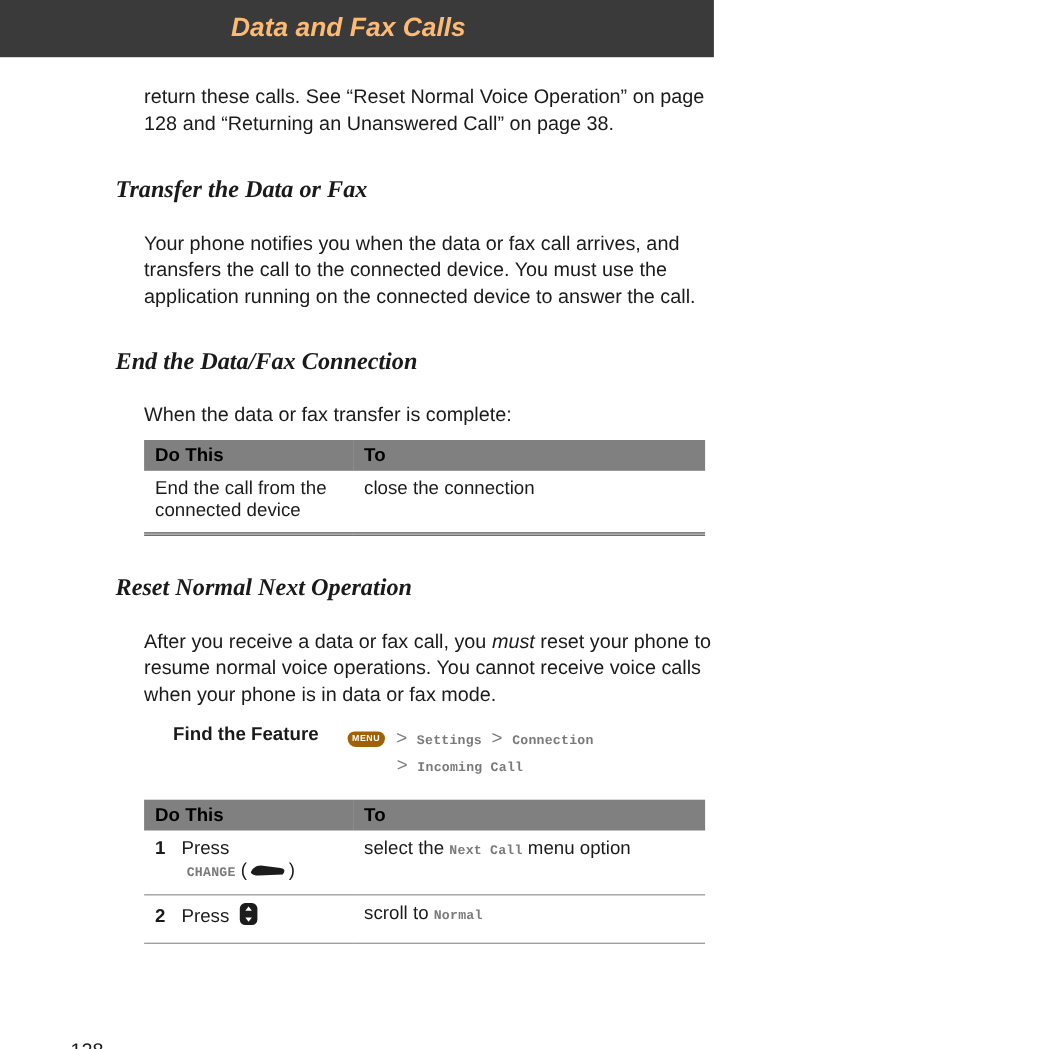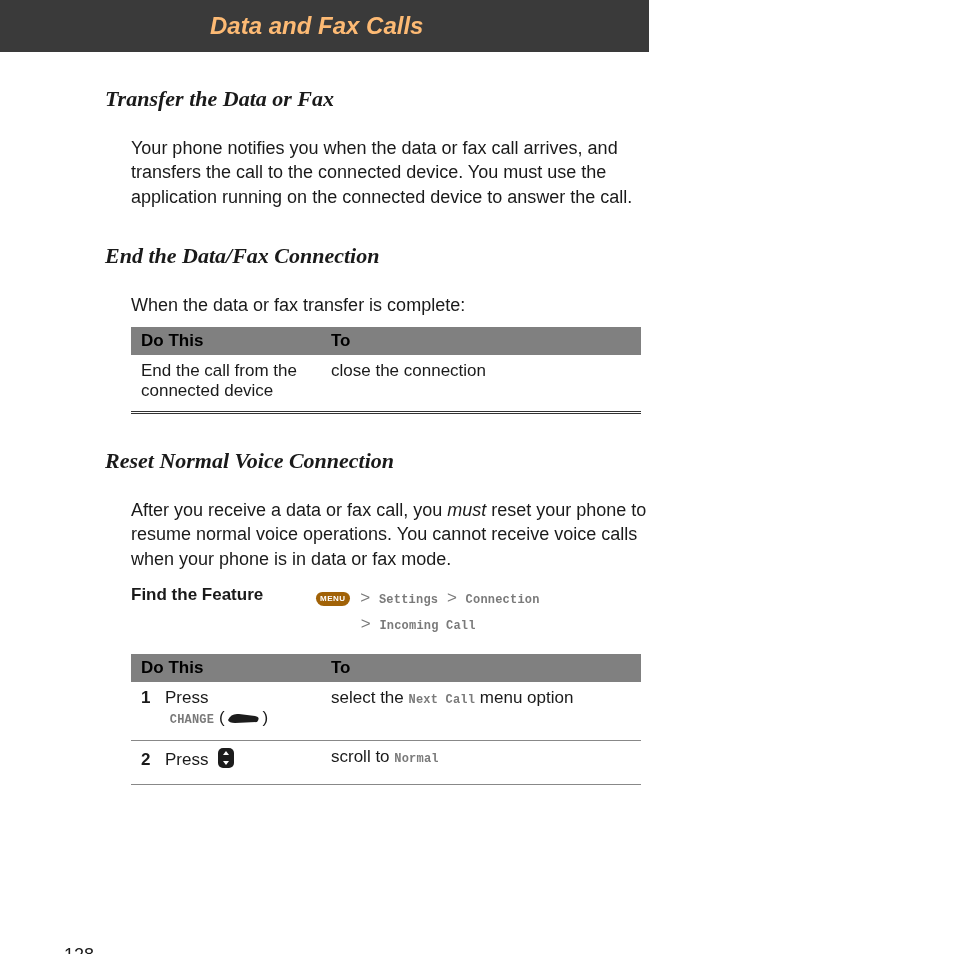--- a/index.html
+++ b/index.html
@@ -84,20 +84,21 @@
   }
   .ftf-row {
     margin-left: 26px;
     margin-top: 14px;
     display: flex;
     font-size: 17px;
   }
   .ftf-label {
     width: 185px;
     font-weight: 700;
+    text-align: center;
   }
   .ftf-path {
     flex: 1;
     line-height: 1.5;
   }
   .pixel-font {
     font-family: "Lucida Console", "Courier New", monospace;
     font-weight: 700;
     color: #7a7a7a;
     letter-spacing: 0.2px;
@@ -139,20 +140,21 @@
 <body>
 
 <div class="page">
 
   <div class="header-band" style="background:#3a3a3a">
     <span>Data and Fax Calls</span>
   </div>
 
   <div class="content">
 
+    <p class="body-text indent">return these calls. See “Reset Normal Voice Operation” on page 128 and “Returning an Unanswered Call” on page 38.</p>
 
     <h2 class="section-heading">Transfer the Data or Fax</h2>
     <p class="body-text indent">Your phone notifies you when the data or fax call arrives, and transfers the call to the connected device. You must use the application running on the connected device to answer the call.</p>
 
     <h2 class="section-heading">End the Data/Fax Connection</h2>
     <p class="body-text indent">When the data or fax transfer is complete:</p>
 
     <table class="gtable tbl1">
       <thead>
         <tr>
@@ -161,21 +163,21 @@
         </tr>
       </thead>
       <tbody>
         <tr>
           <td>End the call from the connected device</td>
           <td>close the connection</td>
         </tr>
       </tbody>
     </table>
 
-    <h2 class="section-heading">Reset Normal Voice Connection</h2>
+    <h2 class="section-heading">Reset Normal Next Operation</h2>
     <p class="body-text indent">
       <span>After you receive a data or fax call, you </span><span class="em">must</span><span> reset your phone to resume normal voice operations. You cannot receive voice calls when your phone is in data or fax mode.</span>
     </p>
 
     <div class="ftf-row">
       <div class="ftf-label">Find the Feature</div>
       <div class="ftf-path">
         <span class="menu-pill">MENU</span>
         <span class="gt">&gt;</span>
         <span class="pixel-font">Settings</span>

